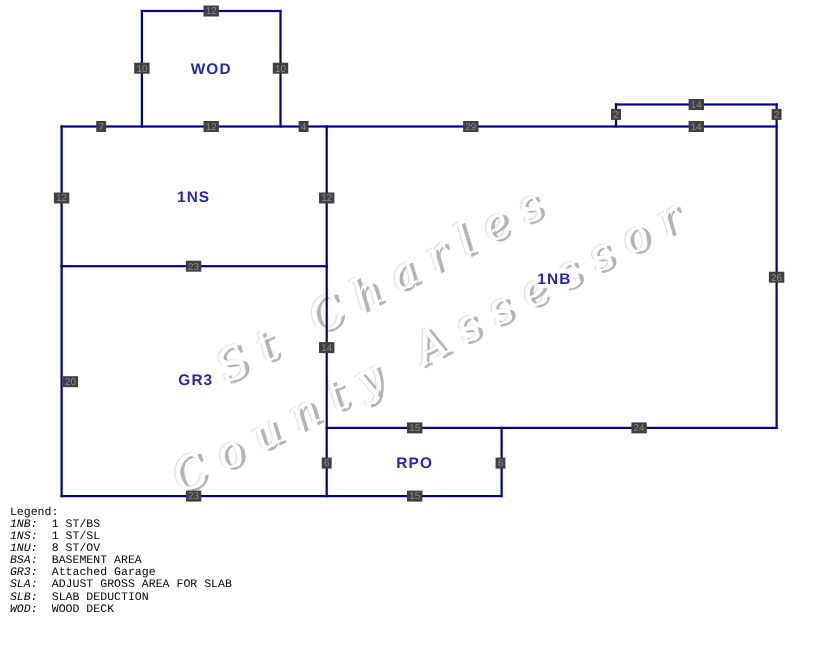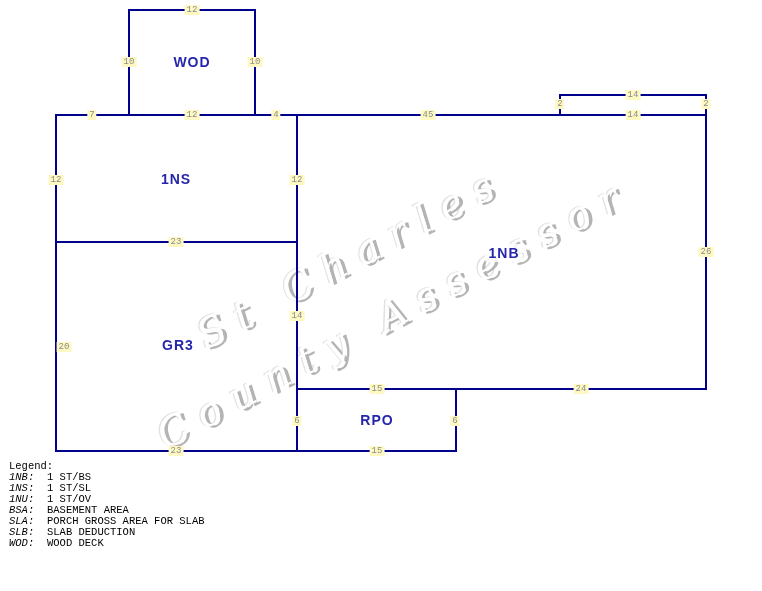--- a/index.html
+++ b/index.html
@@ -37,25 +37,25 @@
   
   .wall {
     position: absolute;
     background: var(--wall, #00008b);
     z-index: 3;
   }
   
   .dim {
     position: absolute;
     transform: translate(-50%, -50%);
-    font-family: Liberation Mono, monospace;
+    font-family: Liberation Sans, sans-serif;
     font-size: 9px;
     line-height: 10px;
     color: var(--dim, #8c8c8c);
-    background: #fef9c3;
+    background: #404040;
     padding: 0 2px;
     z-index: 4;
     white-space: nowrap;
   }
   
   .area-label {
     position: absolute;
     transform: translate(-50%, -50%);
     font-family: "Liberation Sans", sans-serif;
     font-weight: bold;
@@ -109,21 +109,21 @@
       <div class="wall" style="left: 55px; top: 450px; width: 402px; height: 2px;"></div>
       <div class="wall" style="left: 455px; top: 388px; width: 2px; height: 64px;"></div>
     </div>
   <div>
       <span class="dim" style="left: 192px; top: 10px;">12</span>
       <span class="dim" style="left: 129px; top: 62px;">10</span>
       <span class="dim" style="left: 255px; top: 62px;">10</span>
       <span class="dim" style="left: 92px; top: 115px;">7</span>
       <span class="dim" style="left: 192px; top: 115px;">12</span>
       <span class="dim" style="left: 276px; top: 115px;">4</span>
-      <span class="dim" style="left: 428px; top: 115px;">45</span>
+      <span class="dim" style="left: 428px; top: 115px;">29</span>
       <span class="dim" style="left: 633px; top: 95px;">14</span>
       <span class="dim" style="left: 560px; top: 104px;">2</span>
       <span class="dim" style="left: 706px; top: 104px;">2</span>
       <span class="dim" style="left: 633px; top: 115px;">14</span>
       <span class="dim" style="left: 56px; top: 180px;">12</span>
       <span class="dim" style="left: 297px; top: 180px;">12</span>
       <span class="dim" style="left: 706px; top: 252px;">26</span>
       <span class="dim" style="left: 176px; top: 242px;">23</span>
       <span class="dim" style="left: 297px; top: 316px;">14</span>
       <span class="dim" style="left: 64px; top: 347px;">20</span>
@@ -140,21 +140,22 @@
       <span class="area-label" style="left: 504px; top: 253px;">1NB</span>
       <span class="area-label" style="left: 178px; top: 345px; text-align: right;">GR3</span>
       <span class="area-label" style="left: 377px; top: 420px;">RPO</span>
     </div>
 
   <div class="legend">
     <div class="legend-row legend-title">Legend:</div>
     <div>
         <div class="legend-row"><span class="legend-code">1NB:</span><span class="legend-desc">1 ST/BS</span></div>
         <div class="legend-row"><span class="legend-code">1NS:</span><span class="legend-desc">1 ST/SL</span></div>
-        <div class="legend-row"><span class="legend-code">1NU:</span><span class="legend-desc">1 ST/OV</span></div>
+        <div class="legend-row"><span class="legend-code">1NU:</span><span class="legend-desc">8 ST/OV</span></div>
         <div class="legend-row"><span class="legend-code">BSA:</span><span class="legend-desc">BASEMENT AREA</span></div>
-        <div class="legend-row"><span class="legend-code">SLA:</span><span class="legend-desc">PORCH GROSS AREA FOR SLAB</span></div>
+        <div class="legend-row"><span class="legend-code">GR3:</span><span class="legend-desc">Attached Garage</span></div>
+        <div class="legend-row"><span class="legend-code">SLA:</span><span class="legend-desc">ADJUST GROSS AREA FOR SLAB</span></div>
         <div class="legend-row"><span class="legend-code">SLB:</span><span class="legend-desc">SLAB DEDUCTION</span></div>
         <div class="legend-row"><span class="legend-code">WOD:</span><span class="legend-desc">WOOD DECK</span></div>
       </div>
   </div>
 
 </div>
 
 </body></html>

